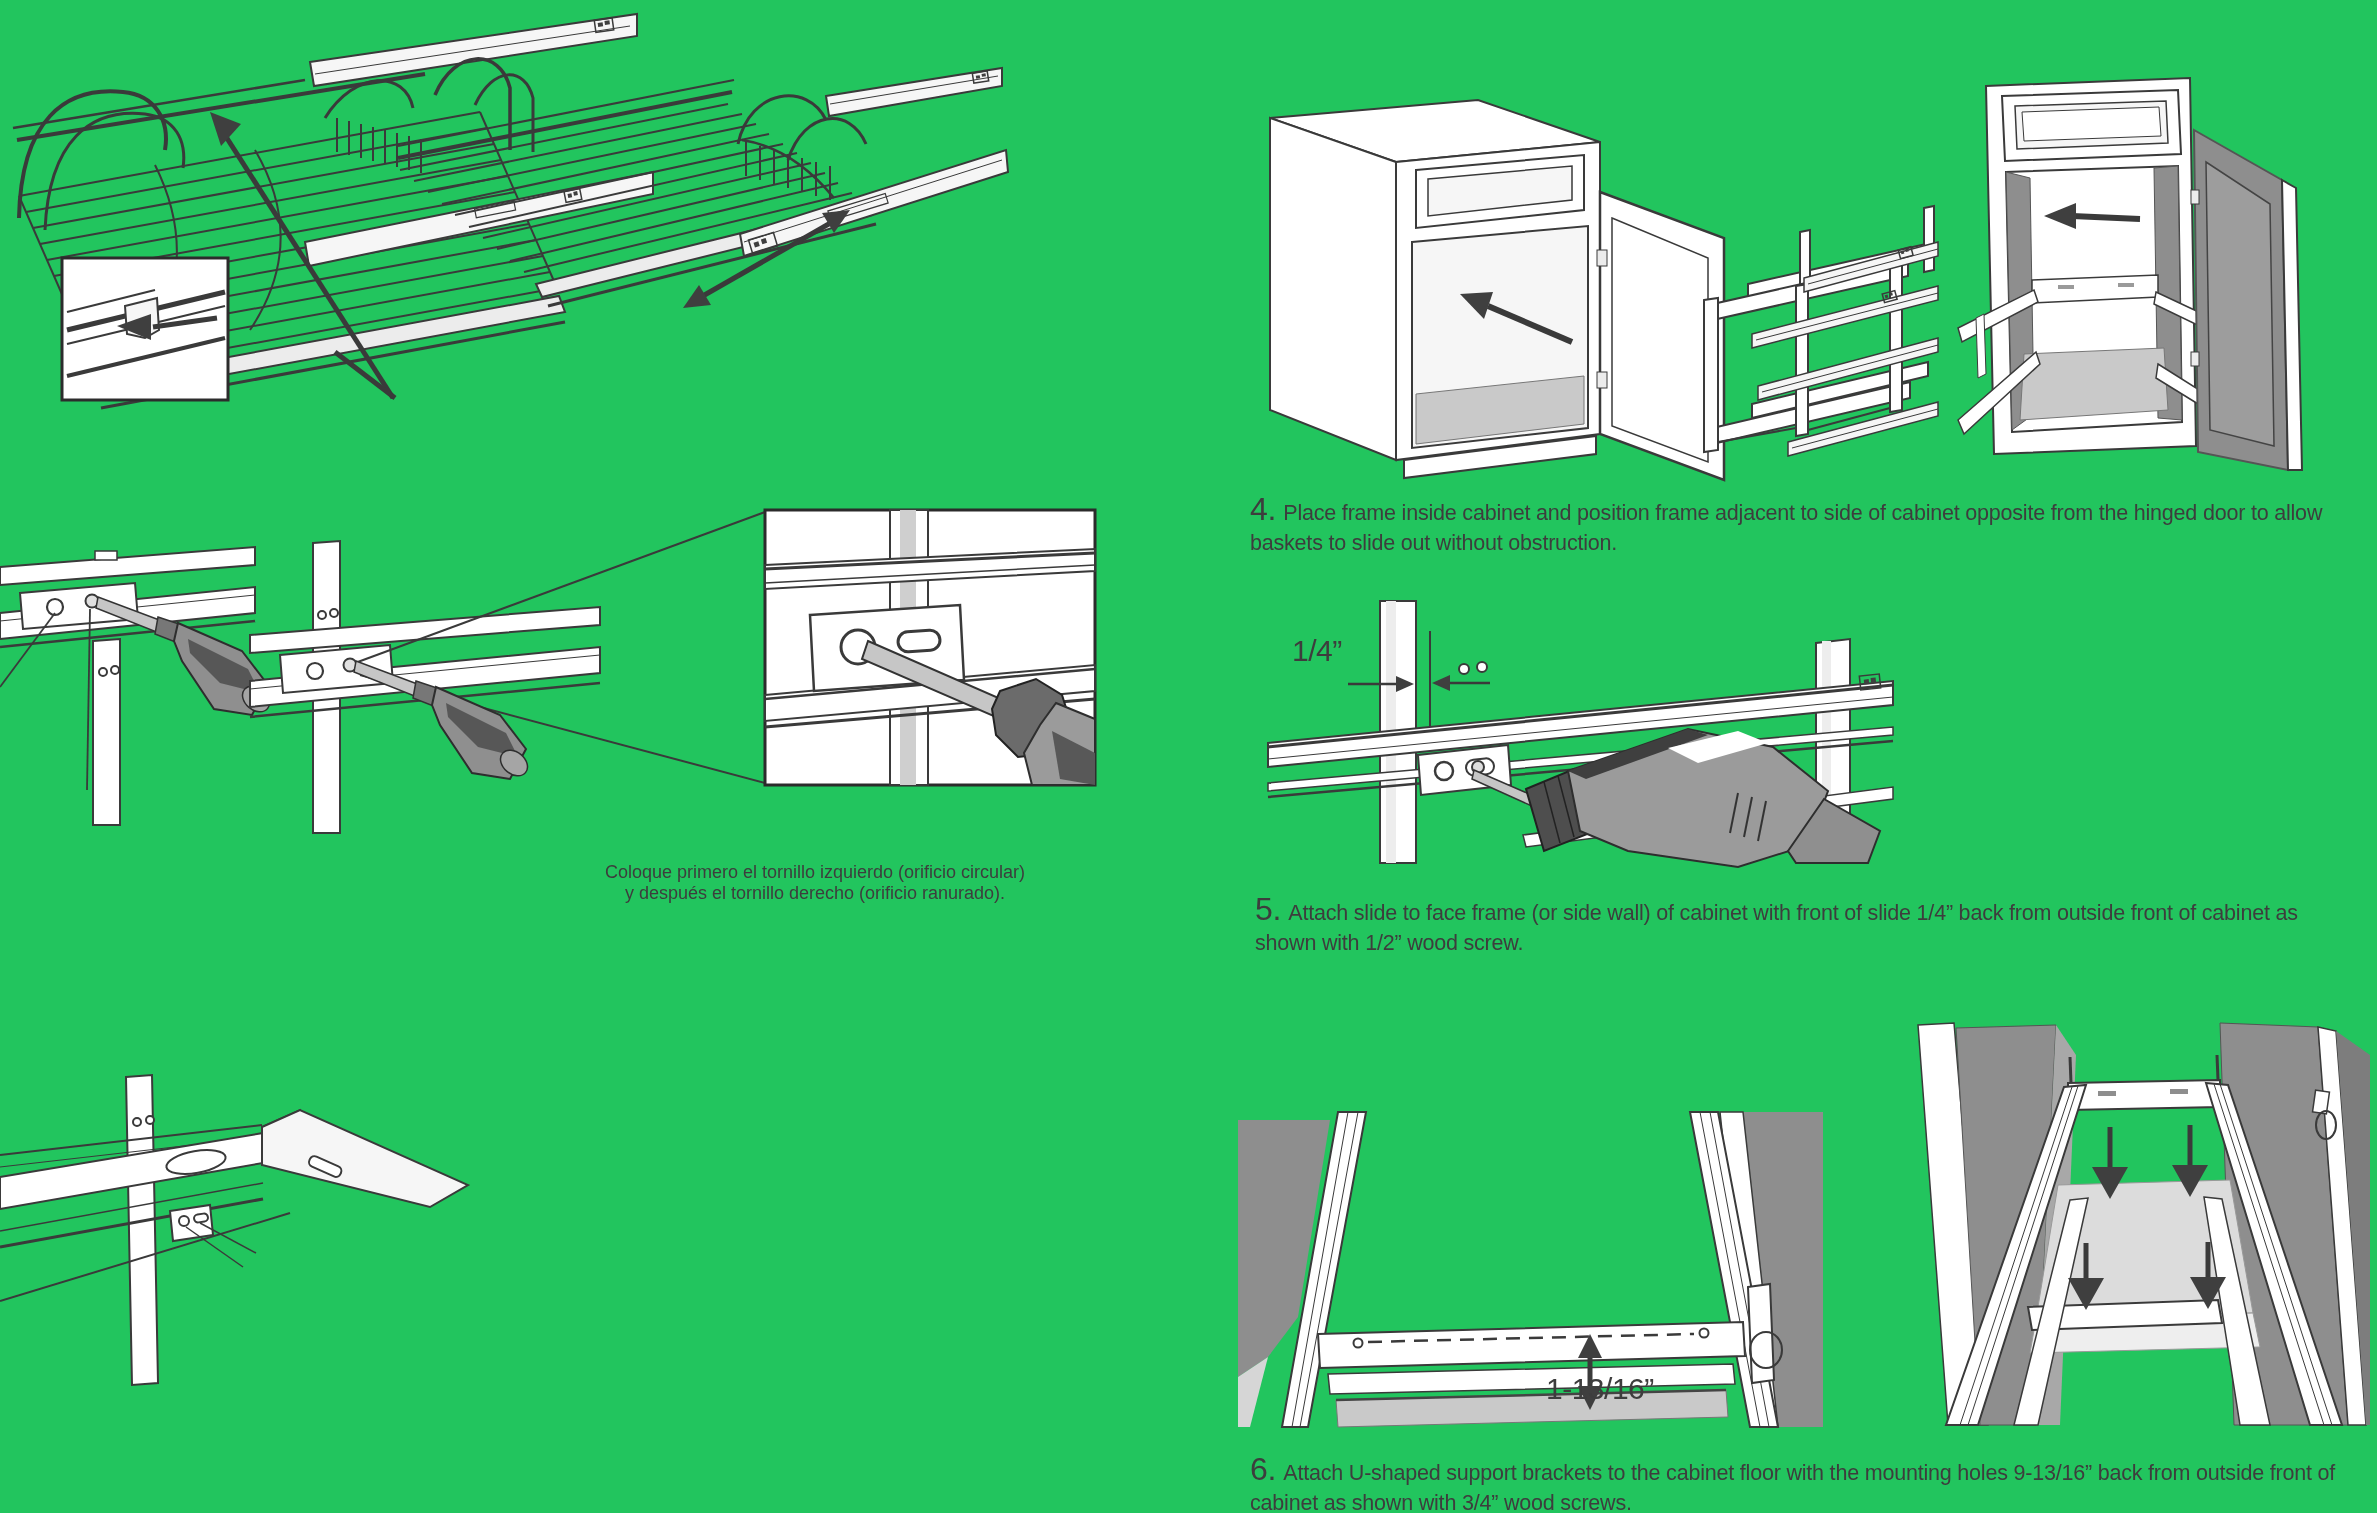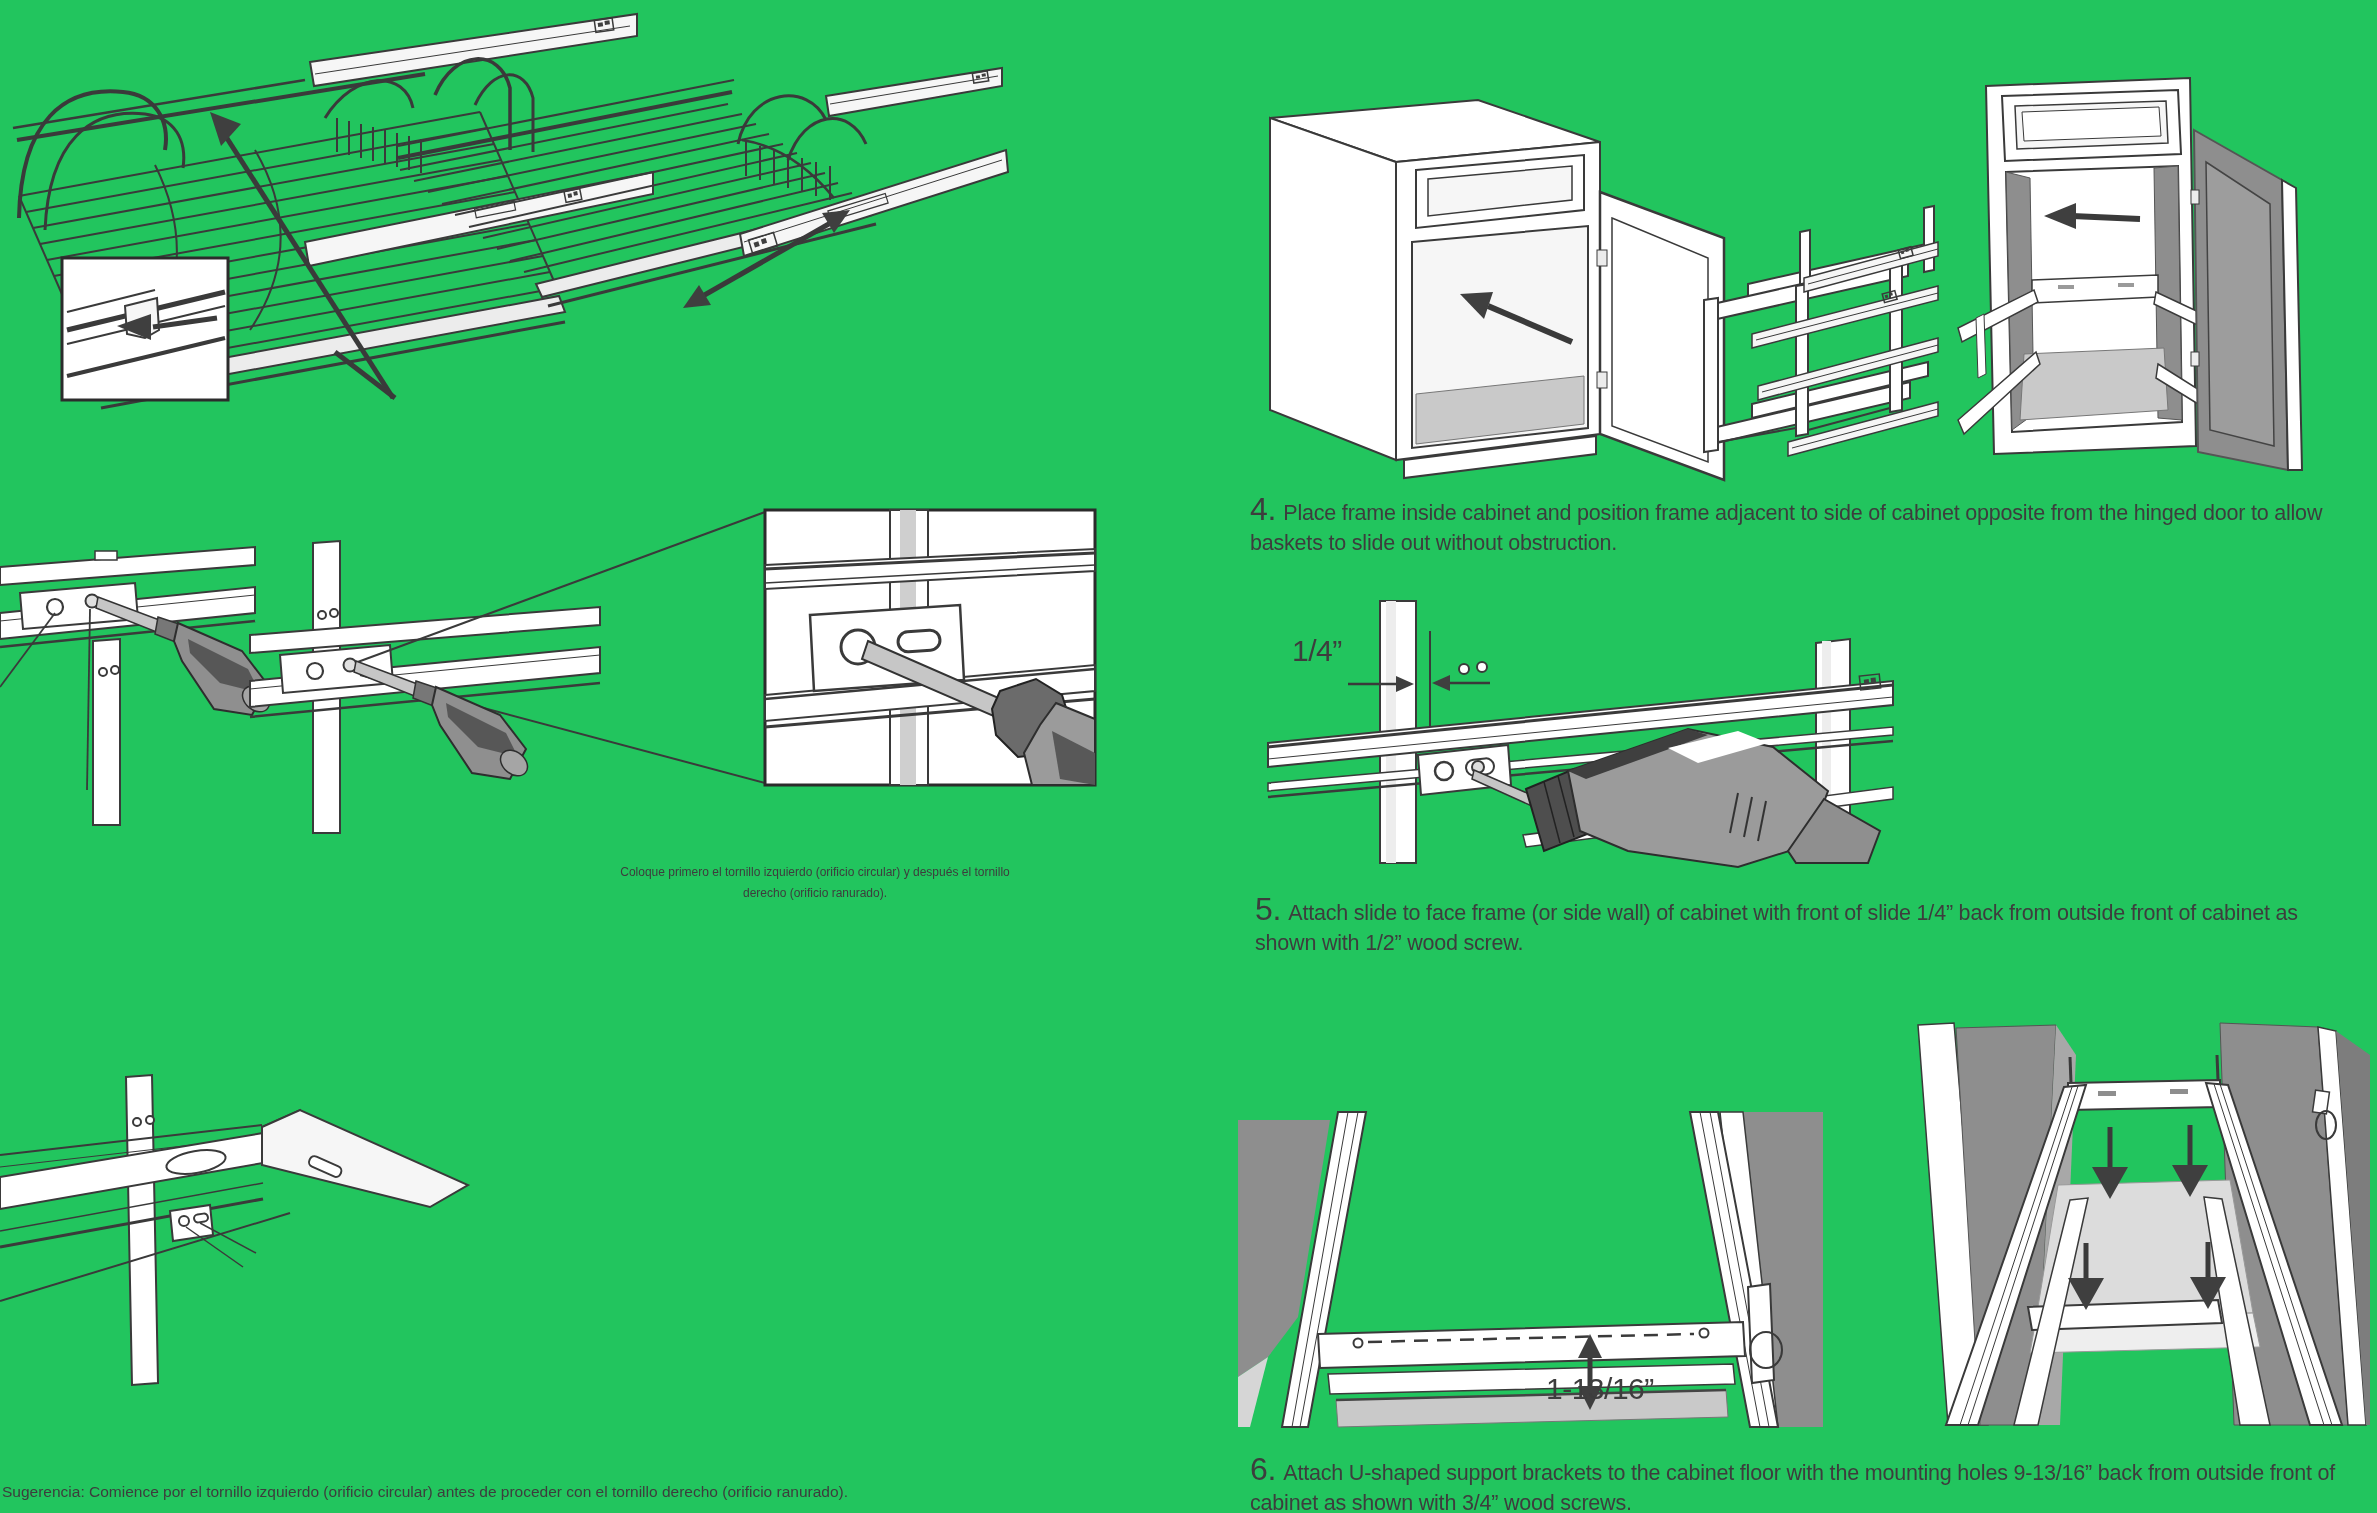--- a/index.html
+++ b/index.html
@@ -13,21 +13,21 @@
   .lg{fill:#ececec;stroke:#3a3a3a;}
   .mg{fill:#8e8e8e;stroke:#555555;}
   .fl{fill:#c9c9c9;stroke:#777777;}
   .dk{fill:#3f3f3f;stroke:none;}
   .gr{fill:#9b9b9b;stroke:#2e2e2e;}
   .hd{fill:#8f8f8f;stroke:#2e2e2e;}
   .ch{fill:#4e4e4e;stroke:#222222;}
   .sh{fill:#c6c6c6;stroke:#333333;}
   .step{position:absolute;font-size:21.5px;line-height:30px;letter-spacing:-0.2px;}
   .step .num{font-size:32px;margin-right:7px;}
-  .caption{position:absolute;font-size:12px;line-height:21px;text-align:center;}
+  .caption{position:absolute;font-size:18px;line-height:21px;text-align:center;}
   .tipline{position:absolute;font-size:15.5px;line-height:20px;}
   .dim{position:absolute;font-size:30px;letter-spacing:-0.5px;}
 </style>
 </head>
 <body>
 
 <div id="sheet">
 
   <div class="fig" style="left:5px;top:0px;">
     <svg width="650" height="480" viewBox="0 0 650 480">
@@ -482,15 +482,14 @@
         <line class="s" stroke-width="5" x1="290" y1="247" x2="290" y2="286"></line>
           <polygon class="dk" points="290,314 272,282 308,282"></polygon>
       </g>
     </svg>
   </div>
 
   <p class="step" style="left:1250px;top:1432px;width:1100px;">
     <span class="num">6.</span><span>Attach U-shaped support brackets to the cabinet floor with the mounting holes 9-13/16” back from outside front of cabinet as shown with 3/4” wood screws.</span>
   </p>
 
-  <div class="tipline" style="left:2px;top:1482px;width:900px;">Sugerencia: Comience por el tornillo izquierdo (orificio circular) antes de proceder con el tornillo derecho (orificio ranurado).</div>
 
 </div>
 
 </body></html>

